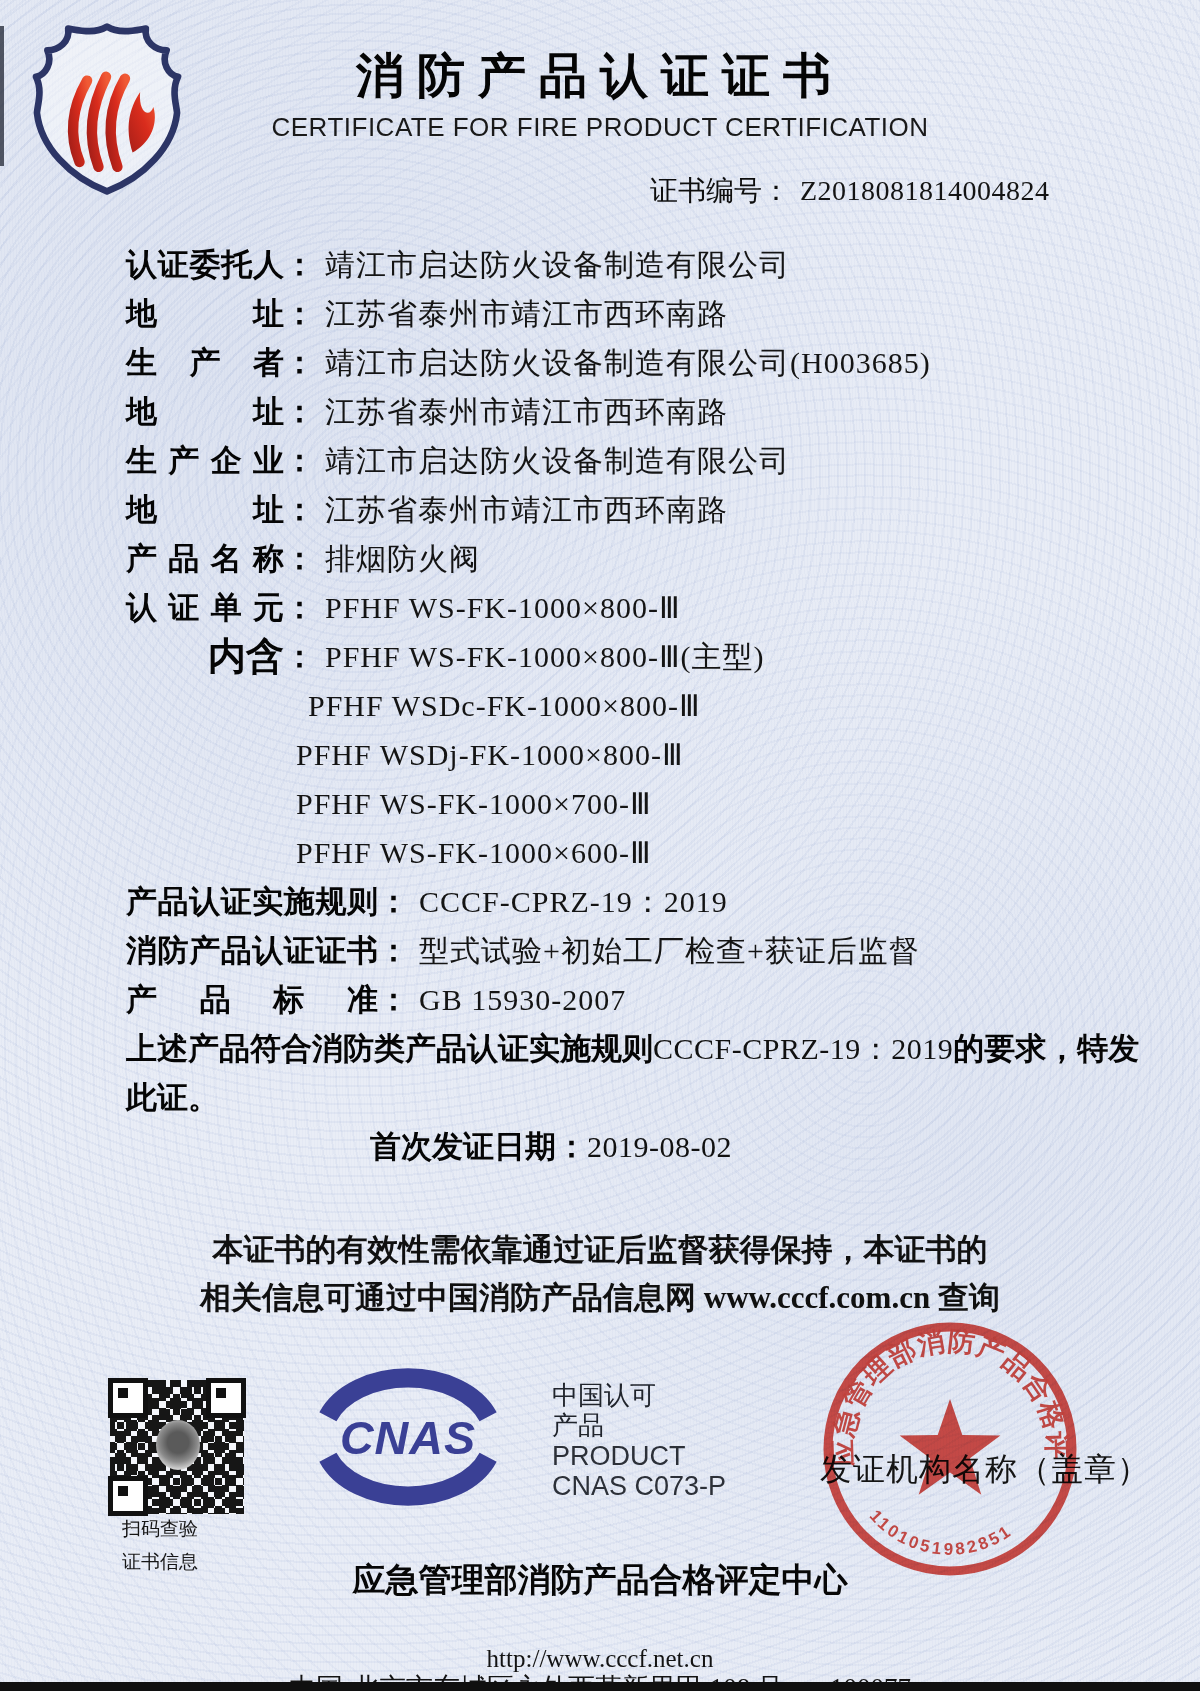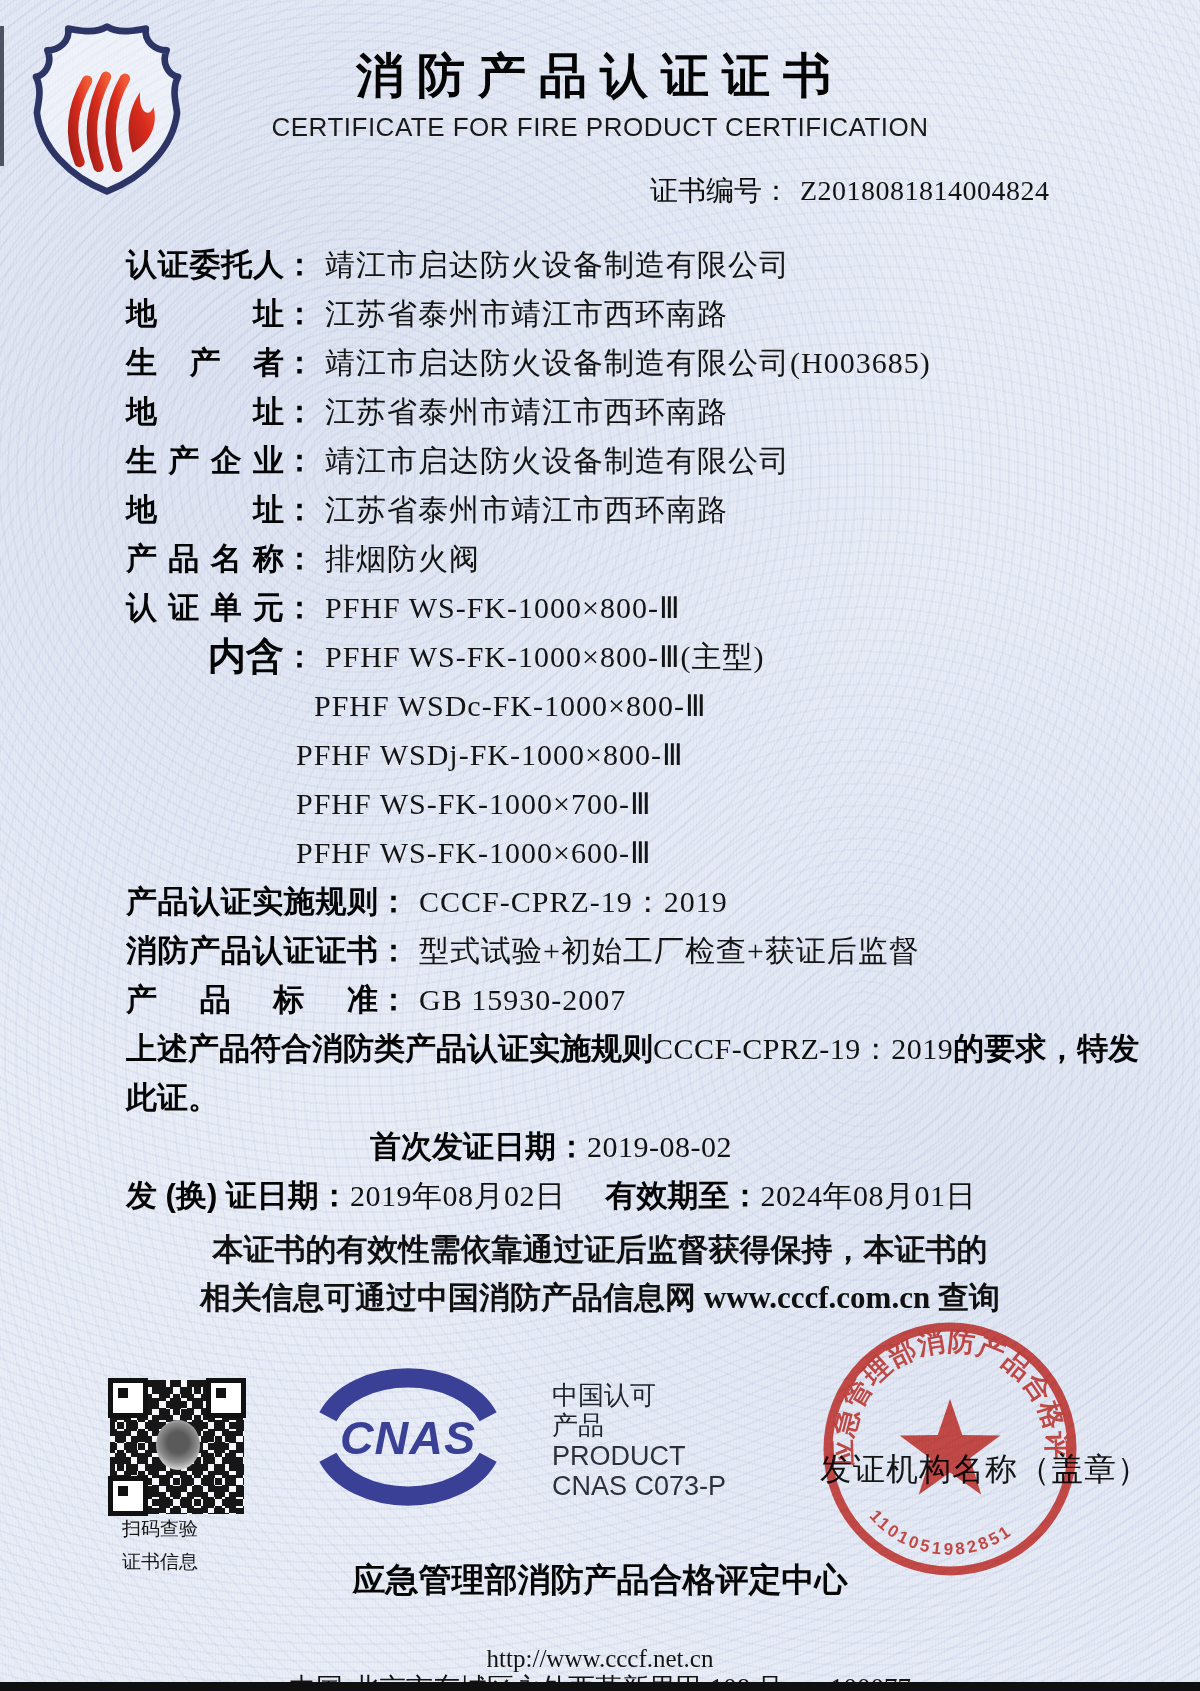--- a/index.html
+++ b/index.html
@@ -128,21 +128,21 @@
     <div class="row">
       <span class="lbl">产品名称</span><span class="colon">：</span><span class="val">排烟防火阀</span>
     </div>
     <div class="row">
       <span class="lbl">认证单元</span><span class="colon">：</span><span class="val">PFHF WS-FK-1000×800-Ⅲ</span>
     </div>
     <div class="row">
       <span class="lbl-inner">内含</span><span class="colon">：</span><span class="val">PFHF WS-FK-1000×800-Ⅲ(主型)</span>
     </div>
     <div class="row cont">
-      <span class="val" style="margin-left:18px">PFHF WSDc-FK-1000×800-Ⅲ</span>
+      <span class="val" style="margin-left:12px">PFHF WSDc-FK-1000×800-Ⅲ</span>
     </div>
     <div class="row cont">
       <span class="val" style="margin-left:0">PFHF WSDj-FK-1000×800-Ⅲ</span>
     </div>
     <div class="row cont">
       <span class="val" style="margin-left:0">PFHF WS-FK-1000×700-Ⅲ</span>
     </div>
     <div class="row cont">
       <span class="val" style="margin-left:0">PFHF WS-FK-1000×600-Ⅲ</span>
     </div>
@@ -158,23 +158,20 @@
 
     <div class="row">
       <span class="bold-seg">上述产品符合消防类产品认证实施规则</span><span class="serif-seg">CCCF-CPRZ-19：2019</span><span class="bold-seg">的要求，特发</span>
     </div>
     <div class="row">
       <span class="bold-seg">此证。</span>
     </div>
 
     <div class="row">
       <span class="bold-seg indent244">首次发证日期：</span><span class="serif-seg">2019-08-02</span>
-    </div>
-    <div class="row">
-      <span class="bold-seg">发 (换) 证日期：</span><span class="serif-seg">2019年08月02日</span><span class="gap40"></span><span class="bold-seg">有效期至：</span><span class="serif-seg">2024年08月01日</span>
     </div>
   </div>
 
   <div class="abs notice">
     <div>本证书的有效性需依靠通过证后监督获得保持，本证书的</div>
     <div>相关信息可通过中国消防产品信息网 www.cccf.com.cn 查询</div>
   </div>
 
   <div class="abs qr">
     <div class="finder f-tl"></div>

